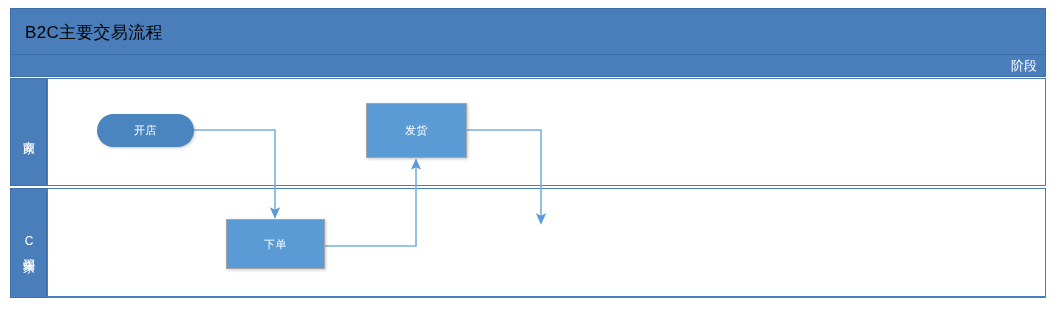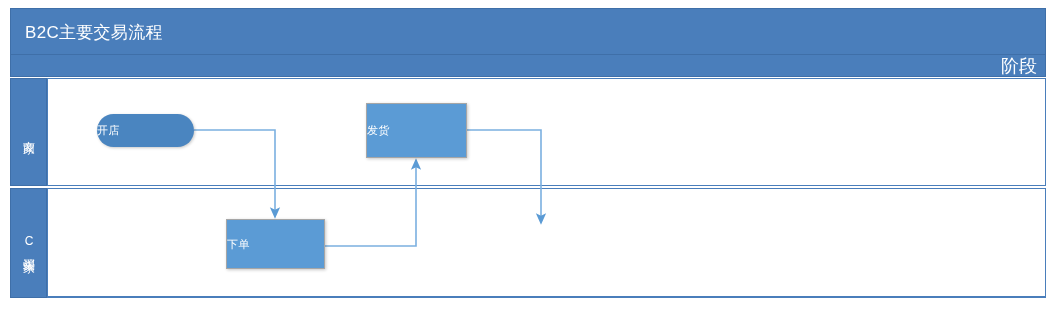--- a/index.html
+++ b/index.html
@@ -30,21 +30,21 @@
     height: 47px;
     background: #4a7ebb;
     border: 1px solid #3f6fa8;
     box-sizing: border-box;
   }
   .title-text {
     position: absolute;
     left: 14px;
     top: 50%;
     transform: translateY(-50%);
-    color: #ffffff;
+    color: #000000;
     font-size: 17px;
     letter-spacing: 0.3px;
     white-space: nowrap;
   }
 
   
   .stage-band {
     position: absolute;
     left: 10px;
     top: 55px;
@@ -54,21 +54,21 @@
     border: 1px solid #3f6fa8;
     border-top: none;
     box-sizing: border-box;
   }
   .stage-label {
     position: absolute;
     right: 8px;
     top: 50%;
     transform: translateY(-50%);
     color: #ffffff;
-    font-size: 18px;
+    font-size: 13px;
     white-space: nowrap;
   }
 
   
   .lane-header {
     position: absolute;
     left: 10px;
     width: 37px;
     background: #4a7ebb;
     border: 1px solid #3f6fa8;
@@ -99,21 +99,21 @@
   }
   .lane-body.merchant { top: 78px;  height: 108px; }
   .lane-body.buyer    { top: 188px; height: 110px; border-bottom-width: 2px; }
 
   
   .node {
     position: absolute;
     box-sizing: border-box;
     display: flex;
     align-items: center;
-    justify-content: flex-start;
+    justify-content: center;
     color: #ffffff;
     font-size: 11px;
     letter-spacing: 0.5px;
     z-index: 5;
   }
   .node.pill {
     background: #4a85c0;
     border-radius: 999px;
     box-shadow: 1px 1px 3px rgba(0,0,0,0.22);
   }

